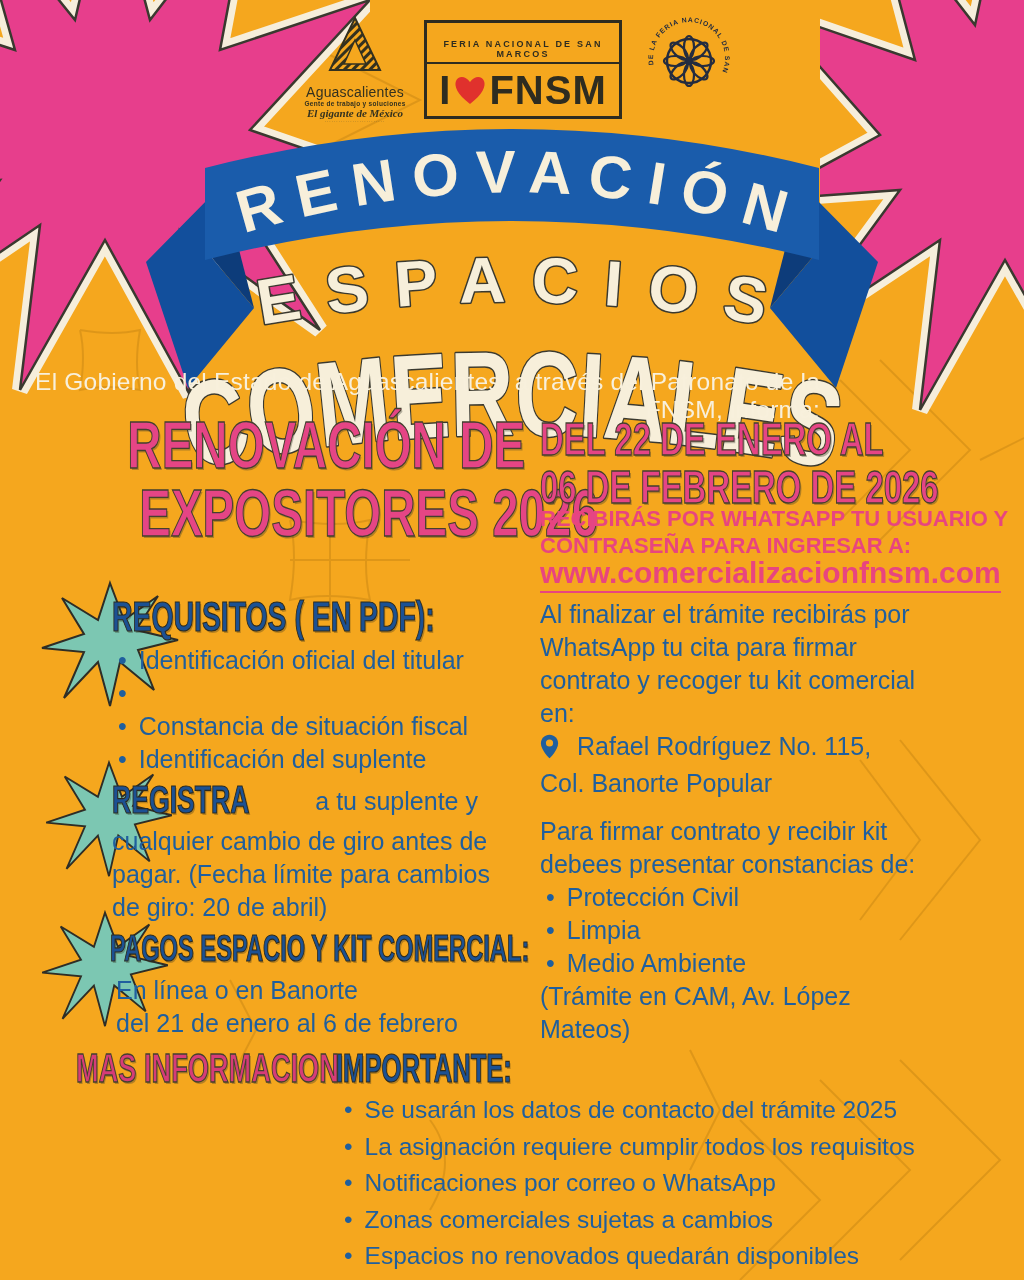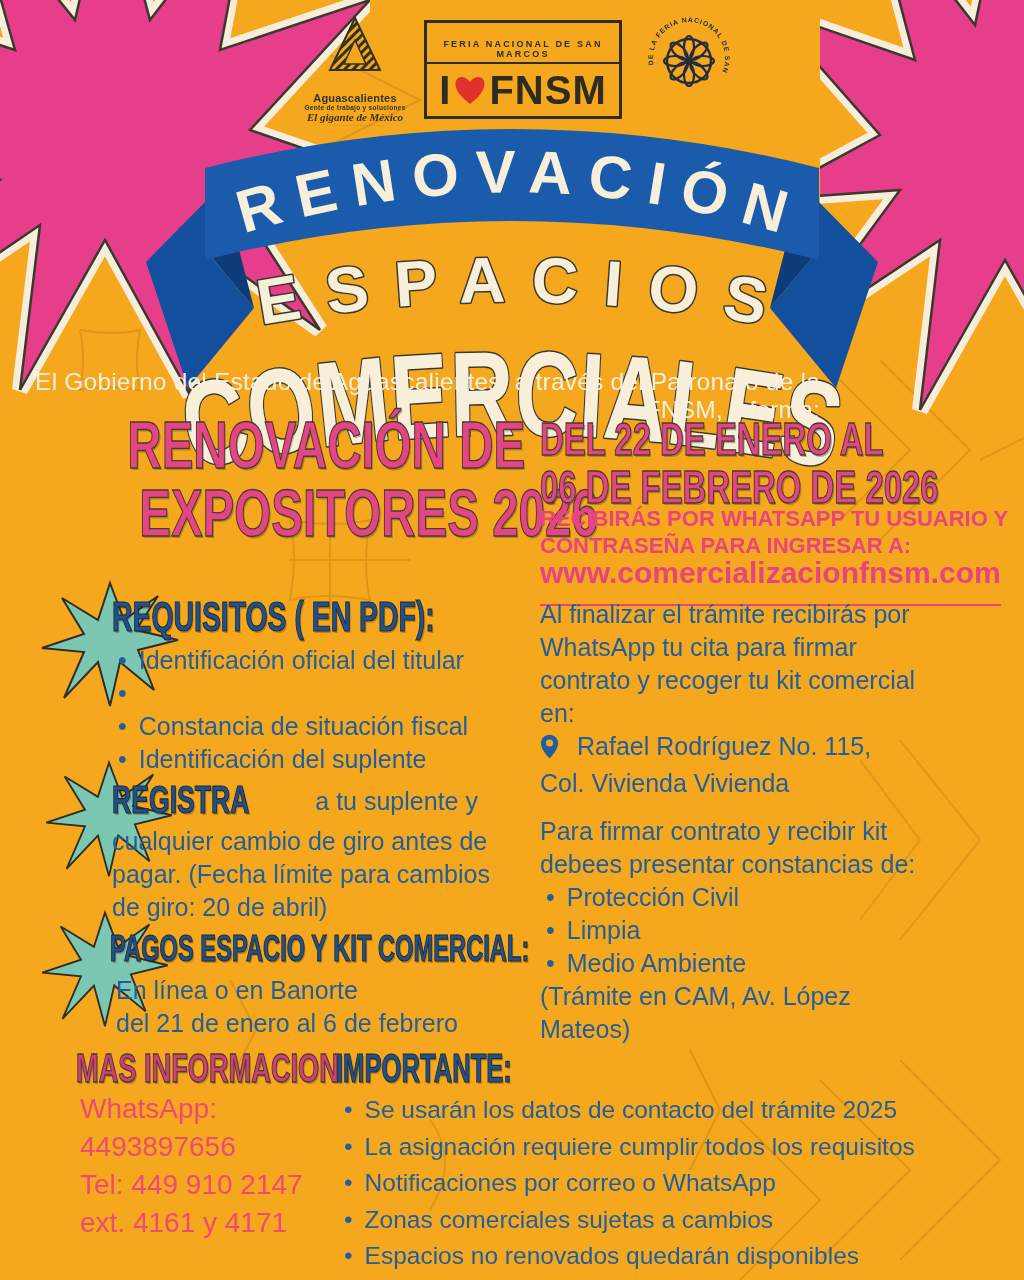--- a/index.html
+++ b/index.html
@@ -13,30 +13,30 @@
   .pink-head{color:#E54585;font-weight:bold;-webkit-text-stroke:1.3px #44402f;
              text-shadow:2px 2px 0 rgba(58,57,47,.35);}
   .navy-head{color:#1C5193;font-weight:bold;-webkit-text-stroke:1.2px #2c2a1e;
              text-shadow:2px 2px 0 rgba(44,42,30,.3);}
   .blue-body{color:#1F5F9E;font-size:25px;line-height:1.32;}
   .b-item{display:flex;gap:12px;color:#1F5F9E;}
   .b-item .dot{flex:0 0 auto;}
   .informa{position:absolute;left:0;top:368px;width:820px;text-align:right;
            color:#F8F0DC;font-size:24.5px;letter-spacing:.2px;}
   .url-link{color:#E8457F;font-weight:bold;font-size:30px;text-decoration:none;
-            border-bottom:2.5px solid #E8457F;padding-bottom:15px;}
+            border-bottom:2.5px solid #E8457F;padding-bottom:2px;}
   .contact{color:#EE4B74;font-size:28px;line-height:38px;}
   .badge{position:absolute;left:424px;top:20px;width:192px;border:3px solid #2E2C20;
          text-align:center;color:#2E2C20;}
   .badge .strip{font-size:9px;font-weight:bold;letter-spacing:2.2px;padding:16px 2px 3px;
                 border-bottom:2px solid #2E2C20;}
   .badge .main{font-size:40px;font-weight:bold;letter-spacing:1px;line-height:52px;
                display:flex;align-items:center;justify-content:center;gap:2px;}
   .aglogo{position:absolute;left:296px;top:16px;width:118px;text-align:center;color:#33311F;}
-  .aglogo .nm{font-size:11px;font-weight:bold;letter-spacing:.2px;margin-top:16px;}
+  .aglogo .nm{font-size:14px;font-weight:normal;letter-spacing:.2px;margin-top:8px;}
   .aglogo .tg{font-size:6.5px;font-weight:bold;letter-spacing:.3px;}
   .aglogo .sc{font-family:Liberation Serif, serif;font-style:italic;font-weight:bold;font-size:11px;}
   .aglogo .tiny{font-size:4px;letter-spacing:1px;color:#53503a;}
 </style>
 </head>
 <body>
 
 <div class="poster">
 
   <svg class="decor" width="1024" height="1280" viewBox="0 0 1024 1280">
@@ -199,21 +199,21 @@
 
   <div class="blue-body" style="position:absolute;left:540px;top:598px;width:410px;">
     <span>Al finalizar el trámite recibirás por WhatsApp tu cita para firmar contrato y recoger tu kit comercial en:</span><br>
     <span style="display:inline-flex;align-items:center;gap:18px;">
       <svg width="19" height="25" viewBox="0 0 24 32">
         <path d="M12 1 C 5.9 1 1 5.9 1 12 c 0 8.5 11 19 11 19 s 11 -10.5 11 -19 C 23 5.9 18.1 1 12 1 Z" fill="#1F5F9E"></path>
         <circle cx="12" cy="11.5" r="4.6" fill="#F5A71E"></circle>
       </svg>
         <span>Rafael Rodríguez No. 115,</span>
       </span><br>
-    <span>Col. Vivienda Vivienda</span>
+    <span>Col. Banorte Popular</span>
   </div>
 
   <div class="blue-body" style="position:absolute;left:540px;top:815px;width:430px;">
     <span>Para firmar contrato y recibir kit</span><br>
     <span>debees presentar constancias de:</span>
     <div class="b-item" style="margin-left:6px;">
         <span class="dot">•</span>
         <span>Protección Civil</span>
       </div>
     <div class="b-item" style="margin-left:6px;">
@@ -224,26 +224,20 @@
         <span class="dot">•</span>
         <span>Medio Ambiente</span>
       </div>
     <span>(Trámite en CAM, Av. López</span><br>
     <span>Mateos)</span>
   </div>
 
   <div style="position:absolute;left:76px;top:1046px;">
     <span class="cond pink-head" style="font-size:40px;transform:scaleX(.68);color:#D63C78;">MAS INFORMACION</span>
   </div>
-  <div class="contact" style="position:absolute;left:80px;top:1090px;">
-    <span>WhatsApp:</span><br>
-    <span>4493897656</span><br>
-    <span>Tel: 449 910 2147</span><br>
-    <span>ext. 4161 y 4171</span>
-  </div>
 
   <div style="position:absolute;left:336px;top:1046px;">
     <span class="cond navy-head" style="font-size:40px;transform:scaleX(.64);">IMPORTANTE:</span>
   </div>
   <div style="position:absolute;left:344px;top:1092px;width:660px;color:#1F5F9E;font-size:24.5px;line-height:36.5px;">
     <div class="b-item">
         <span class="dot">•</span>
         <span>Se usarán los datos de contacto del trámite 2025</span>
       </div>
     <div class="b-item">

